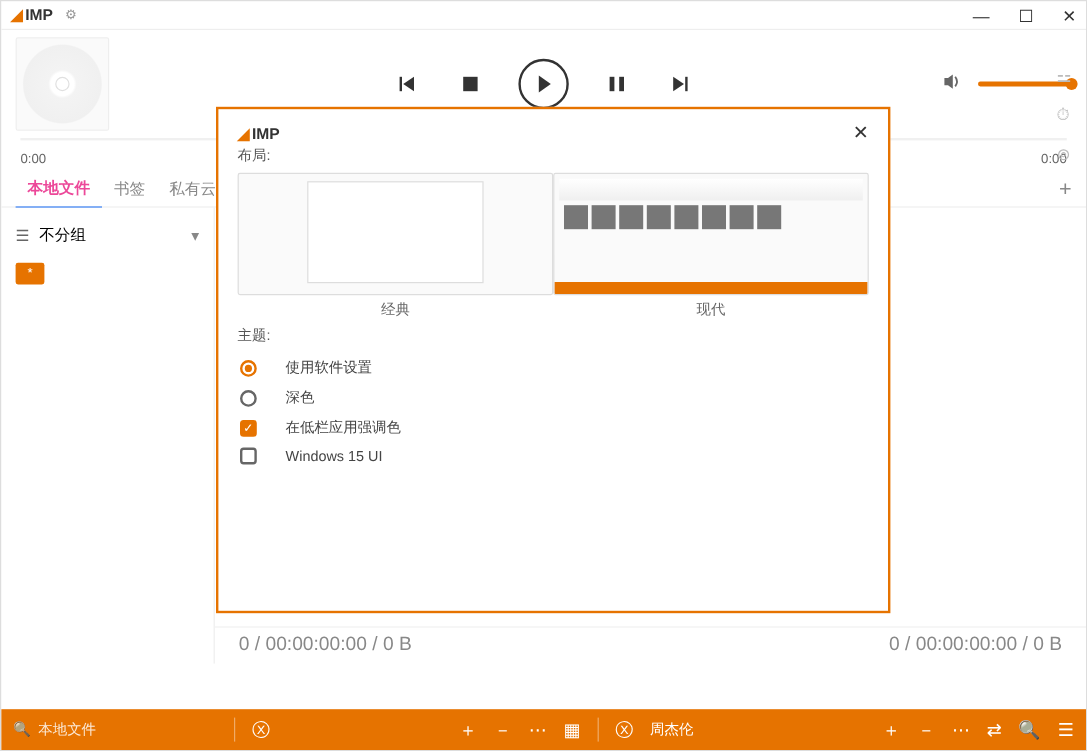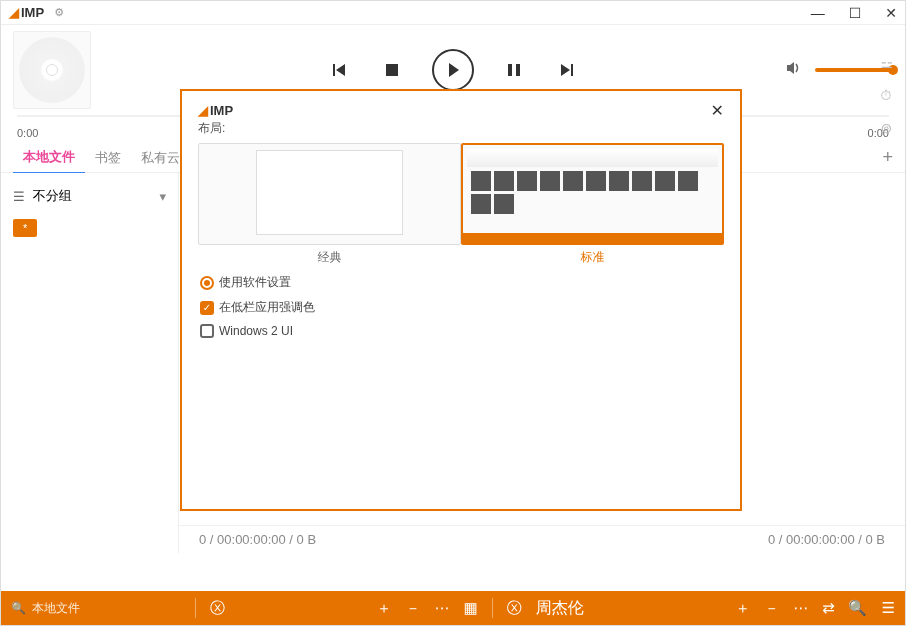--- a/index.html
+++ b/index.html
@@ -36,42 +36,42 @@
 .tabs .plus { margin-left: auto; color: #888; font-size: 18px; cursor: pointer; }
 
 
 .main { display: flex; height: 380px; }
 .sidebar { width: 178px; border-right: 1px solid #eee; padding: 8px; }
 .group-row { display: flex; align-items: center; gap: 8px; padding: 6px 4px; font-size: 13px; }
 .group-row .menu-icon { color: #666; }
 .group-row .chev { margin-left: auto; color: #888; }
 .badge-dot { display: inline-block; background: #e67300; color: #fff; font-size: 11px; padding: 3px 10px; border-radius: 2px; margin: 8px 4px; }
 .content { flex: 1; display: flex; flex-direction: column; }
-.status-row { display: flex; justify-content: space-between; padding: 6px 20px; font-size: 13px; color: #888; border-top: 1px solid #f0f0f0; margin-top: auto; }
+.status-row { display: flex; justify-content: space-between; padding: 6px 20px; font-size: 16px; color: #888; border-top: 1px solid #f0f0f0; margin-top: auto; }
 
 
 .bottombar { position: absolute; bottom: 0; left: 0; right: 0; height: 34px; background: #e67300; display: flex; align-items: center; padding: 0 10px; color: #fff; gap: 14px; }
 .bottombar .search { display: flex; align-items: center; gap: 6px; font-size: 12px; opacity: 0.85; flex: 0 0 170px; }
 .bottombar .sep { width: 1px; height: 20px; background: rgba(255,255,255,0.4); }
 .bottombar .sp { flex: 1; }
 .bb-icon { cursor: pointer; font-size: 15px; display: flex; align-items: center; }
-.bb-tag { font-size: 16px; }
+.bb-tag { font-size: 12px; }
 
 
 .dialog { position: absolute; left: 179px; top: 88px; width: 562px; height: 422px; background: #fff; border: 2px solid #e67300; z-index: 10; padding: 10px 16px 14px; display: flex; flex-direction: column; }
 .dlg-title { display: flex; align-items: center; }
 .dlg-close { margin-left: auto; cursor: pointer; font-size: 16px; color: #333; }
 .section-label { font-size: 12px; color: #555; margin-bottom: 6px; }
 .layouts { display: flex; gap: 0; }
 .layout-card { flex: 1; display: flex; flex-direction: column; align-items: center; cursor: pointer; }
 .layout-preview { width: 100%; height: 102px; border: 1px solid #ddd; border-radius: 2px; background: #fafafa; position: relative; overflow: hidden; }
 .layout-card.selected .layout-preview { border: 2px solid #e67300; }
 .layout-card .caption { font-size: 12px; color: #666; padding: 4px; }
 .layout-card.selected .caption { color: #e67300; }
-.radio-row, .check-row { display: flex; align-items: center; gap: 5px; font-size: 12px; color: #444; padding: 4px 2px; }
+.radio-row, .check-row { display: flex; align-items: center; gap: 24px; font-size: 12px; color: #444; padding: 4px 2px; }
 .radio { width: 14px; height: 14px; border: 2px solid #666; border-radius: 50%; display: inline-flex; align-items: center; justify-content: center; }
 .radio.checked { border-color: #e67300; }
 .radio.checked::after { content: ''; width: 6px; height: 6px; background: #e67300; border-radius: 50%; }
 .check { width: 14px; height: 14px; border: 2px solid #666; border-radius: 3px; display: inline-flex; align-items: center; justify-content: center; }
 .check.checked { background: #e67300; border-color: #e67300; color: #fff; font-size: 10px; }
 .dlg-footer { margin-top: auto; text-align: right; font-size: 11px; color: #777; }
 .dlg-footer a { color: #e67300; text-decoration: underline; }
 
 
 .pv-classic { display: flex; flex-direction: column; align-items: center; padding-top: 6px; }
@@ -211,50 +211,51 @@
   </div>
 
   <div class="section-label">布局:</div>
   <div class="layouts">
     <div class="layout-card">
       <div class="layout-preview pv-classic">
           <div class="box"></div>
         </div>
       <div class="caption">经典</div>
     </div>
-    <div class="layout-card selected">
-      <div class="layout-preview pv-standard">
+    <div class="layout-card">
+      <div class="layout-preview pv-modern">
         <div class="pv-row"></div>
           <div class="pv-grid">
             <span></span>
             <span></span>
             <span></span>
             <span></span>
             <span></span>
             <span></span>
             <span></span>
             <span></span>
-            <span></span>
-            <span></span>
-            <span></span>
-            <span></span>
           </div>
           <div class="pv-bottom"></div>
       </div>
-      <div class="caption">标准</div>
-    </div>
-  </div>
-
+      <div class="caption">现代</div>
+    </div>
+  </div>
+
+  <div class="section-label">主题:</div>
   <div class="radio-row">
       <span class="radio checked"></span>
       <span>使用软件设置</span>
     </div>
+  <div class="radio-row">
+      <span class="radio"></span>
+      <span>深色</span>
+    </div>
 
   <div class="check-row">
       <span class="check checked">✓</span>
       <span>在低栏应用强调色</span>
     </div>
   <div class="check-row">
       <span class="check"></span>
-      <span>Windows 2 UI</span>
+      <span>Windows 15 UI</span>
     </div>
 
 </div>
 
 </body></html>

